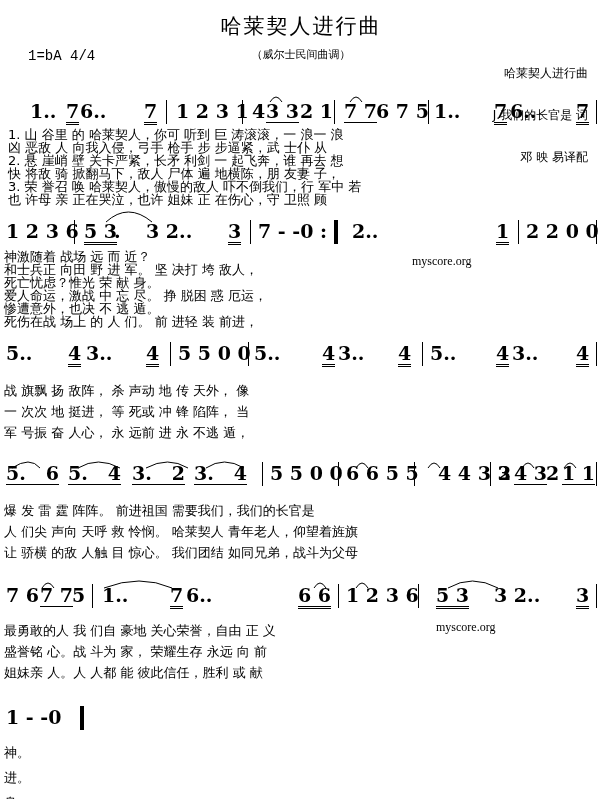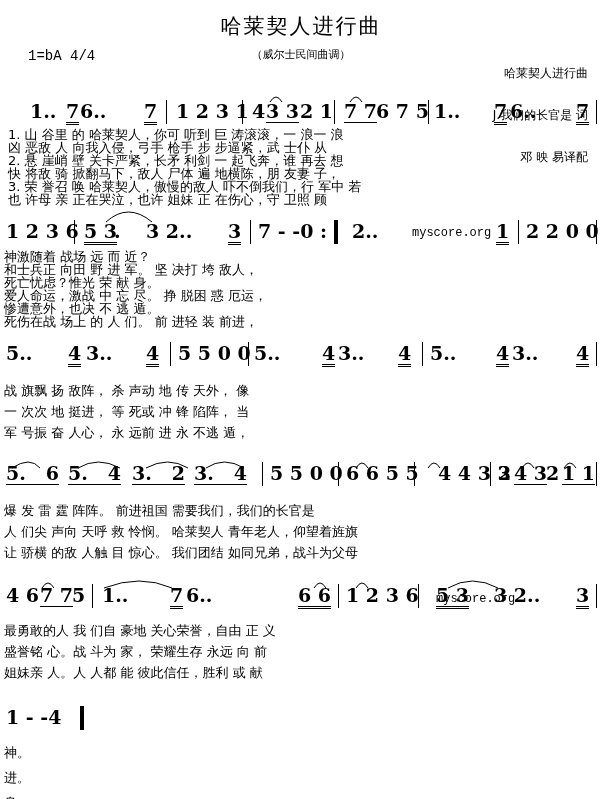--- a/index.html
+++ b/index.html
@@ -10,21 +10,21 @@
   .maker { left:0; width:602px; top:47px; text-align:center; font-size:11px; }
   .credits { right:14px; top:38px; font-size:12px; text-align:right; line-height:14px; }
   .notes { font-family:"DejaVu Serif", serif; font-weight:bold; font-size:19px; height:24px; }
   .note { position:absolute; top:0; }
   .ul1 { border-bottom:1.5px solid #000; }
   .ul2 { border-bottom:3.5px double #000; }
   .bar { position:absolute; width:1.2px; background:#000; }
   .bar.thick { width:4px; }
   .lyr { position:absolute; font-size:13px; line-height:13px; letter-spacing:0; }
   .lyr2 { position:absolute; font-size:13px; }
-  .wm { position:absolute; font-family:Liberation Mono, monospace; font-size:12px; color:#000; }
+  .wm { position:absolute; font-family:Liberation Serif, serif; font-size:12px; color:#000;margin-top:28px; }
   svg.slur { position:absolute; overflow:visible; }
 </style>
 </head>
 <body>
 
 <div class="abs title">哈莱契人进行曲</div>
 <div class="abs key">1=bA 4/4</div>
 <div class="abs maker">（威尔士民间曲调）</div>
 <div class="abs credits">
   <div>哈莱契人进行曲</div>
@@ -153,21 +153,21 @@
   <div class="bar" style="left:596px;top:0;height:24px"></div>
 </div>
 
 <div class="lyr2" style="left:4px;top:500px;width:600px;line-height:21px">
   <div>爆 发 雷 霆 阵阵。 前进祖国 需要我们，我们的长官是</div>
   <div>人 们尖 声向 天呼 救 怜悯。 哈莱契人 青年老人，仰望着旌旗</div>
   <div>让 骄横 的敌 人触 目 惊心。 我们团结 如同兄弟，战斗为父母</div>
 </div>
 
 <div class="abs notes" style="left:0;top:584px;width:602px;">
-  <span class="note" style="left:6px">4 6</span>
+  <span class="note" style="left:6px">7 6</span>
   <span class="note ul1" style="left:40px">7 7</span>
   <span class="note" style="left:72px">5</span>
   <div class="bar" style="left:92px;top:0;height:24px"></div>
   <span class="note" style="left:102px">1..</span>
   <span class="note ul2" style="left:170px">7</span>
   <span class="note" style="left:186px">6..</span>
   <span class="note ul2" style="left:298px">6 6</span>
   <div class="bar" style="left:338px;top:0;height:24px"></div>
   <span class="note" style="left:346px">1 2 3 6</span>
   <div class="bar" style="left:418px;top:0;height:24px"></div>
@@ -178,21 +178,21 @@
 </div>
 <div class="wm" style="left:436px;top:592px">myscore.org</div>
 
 <div class="lyr2" style="left:4px;top:620px;width:600px;line-height:21px">
   <div>最勇敢的人 我 们自 豪地 关心荣誉，自由 正 义</div>
   <div>盛誉铭 心。战 斗为 家， 荣耀生存 永远 向 前</div>
   <div>姐妹亲 人。人 人都 能 彼此信任，胜利 或 献</div>
 </div>
 
 <div class="abs notes" style="left:0;top:706px;width:602px;">
-  <span class="note" style="left:6px">1 - -4</span>
+  <span class="note" style="left:6px">1 - -0</span>
   <div class="bar thick" style="left:80px;top:0;height:24px"></div>
 </div>
 
 <div class="lyr2" style="left:4px;top:740px;width:600px;line-height:25px">
   <div>神。</div>
   <div>进。</div>
   <div>身。</div>
 </div>
 
 </body></html>

